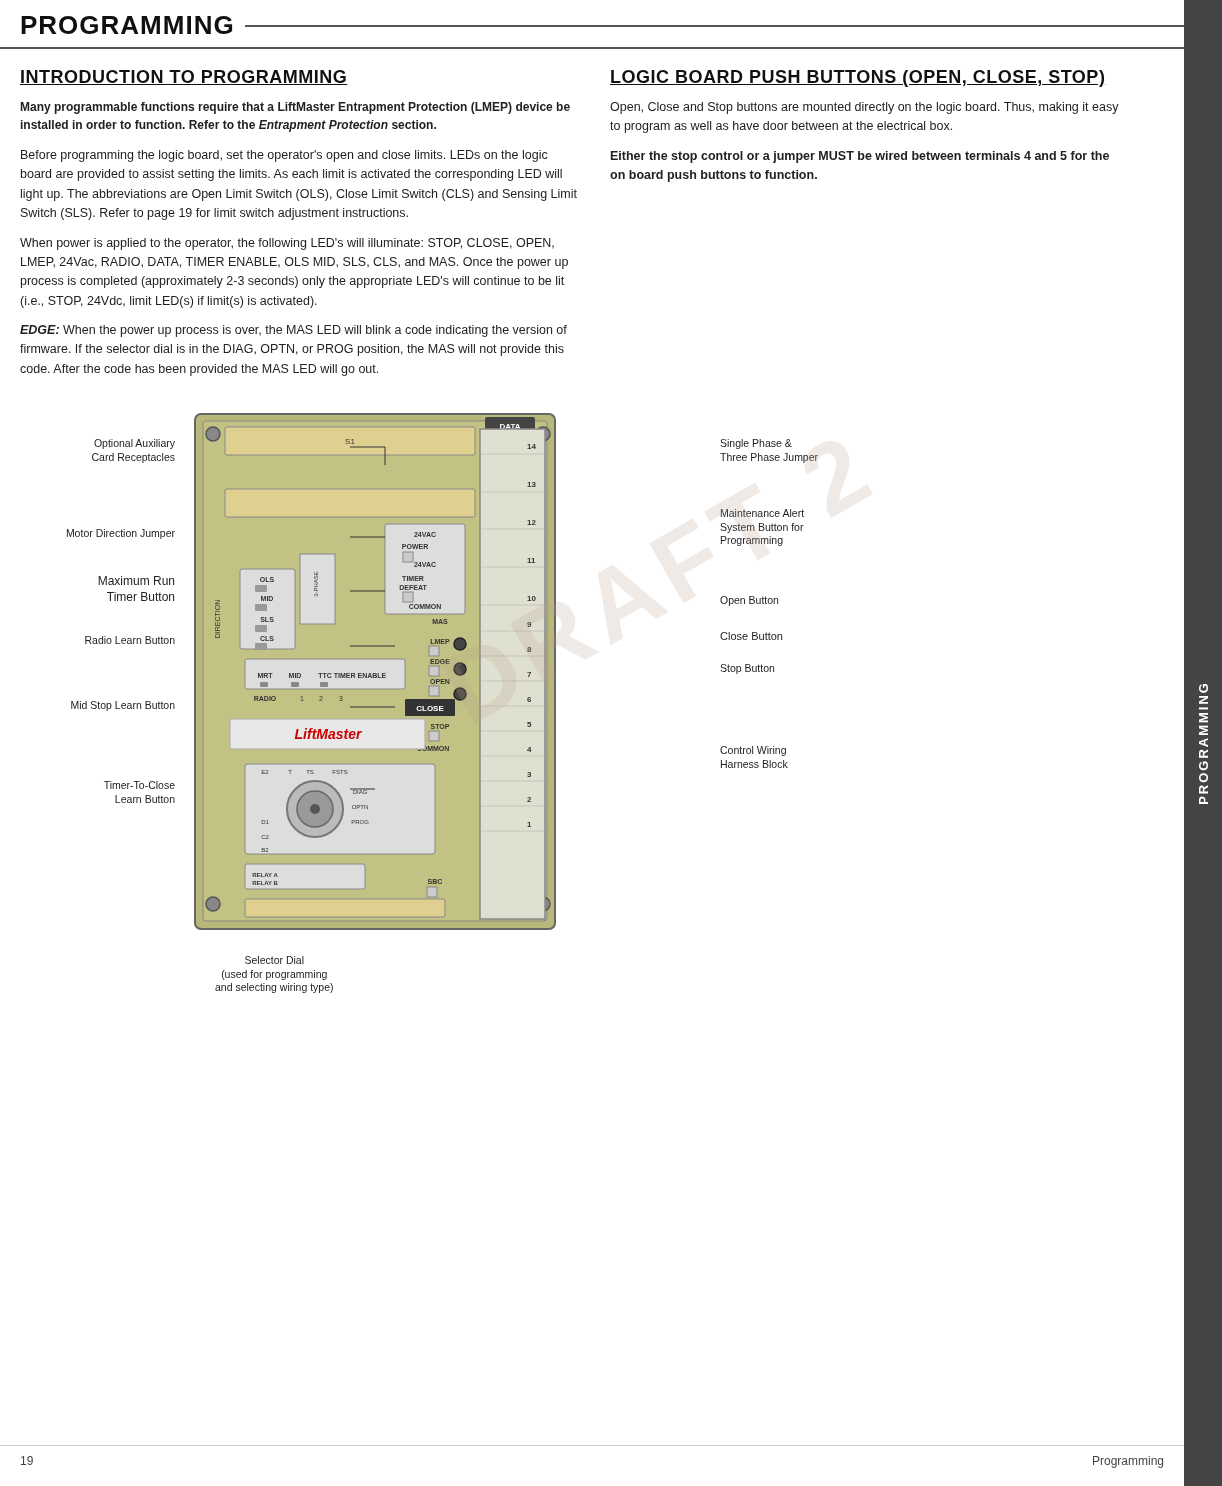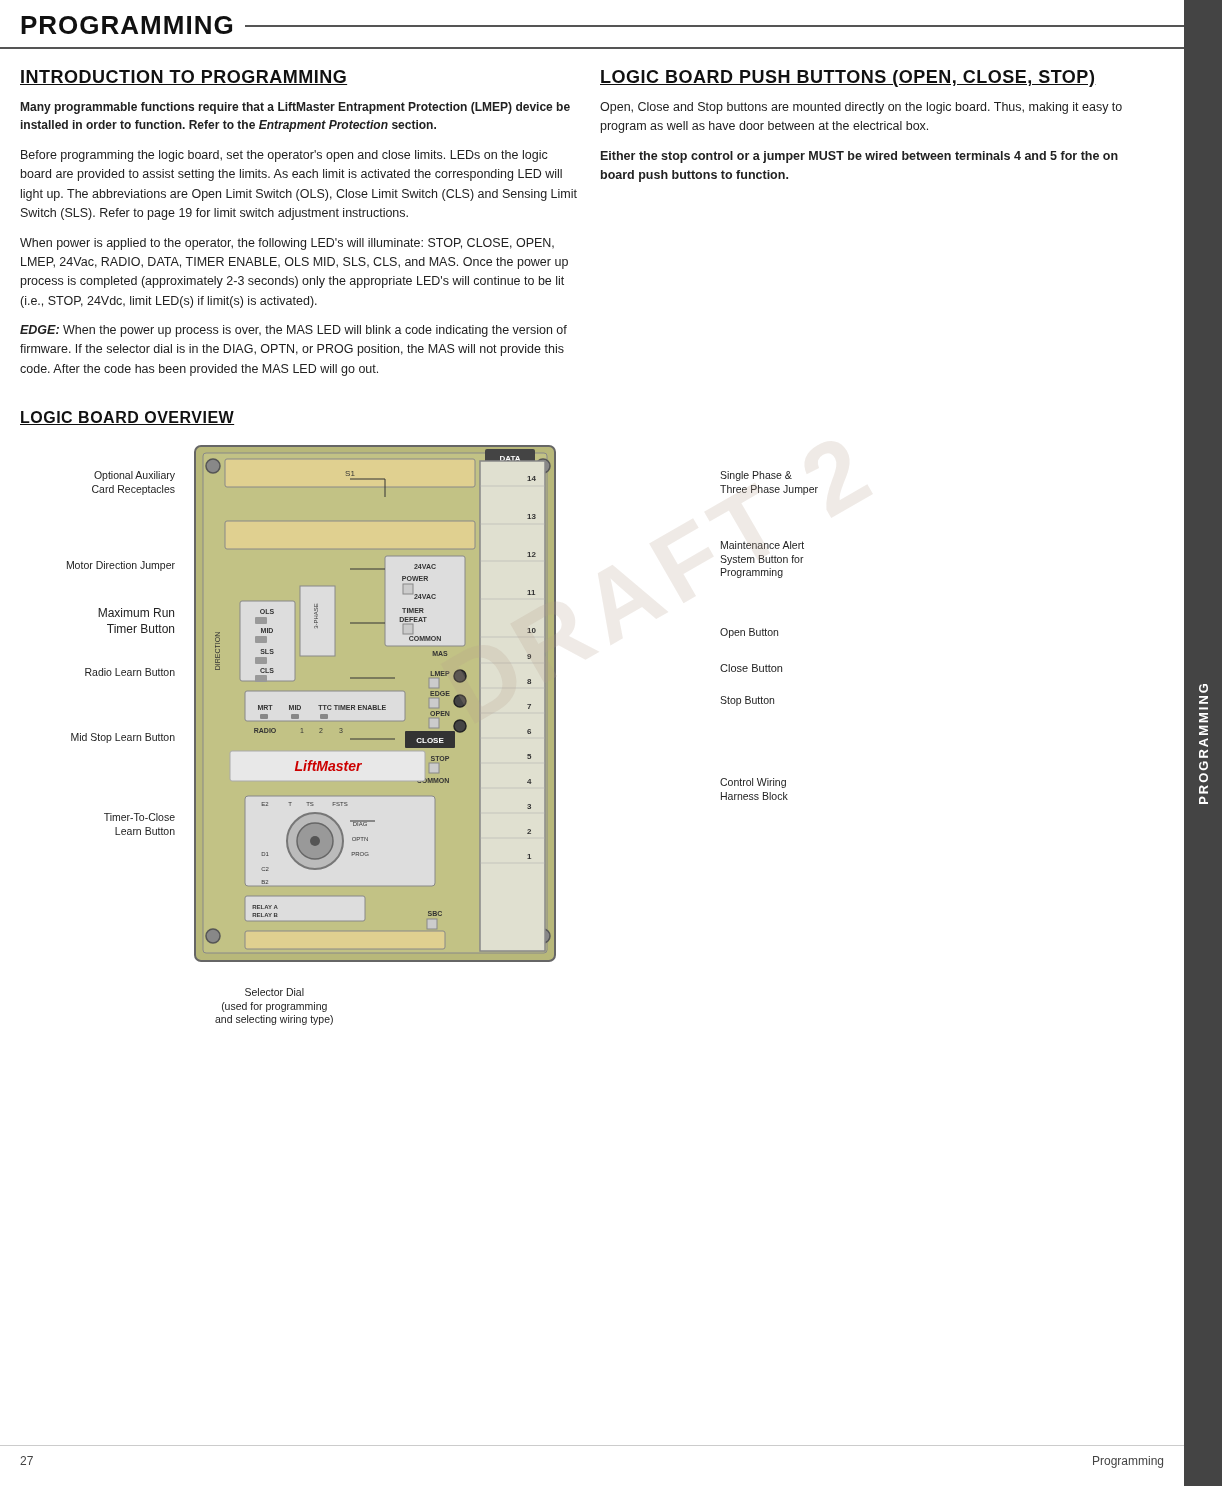--- a/index.html
+++ b/index.html
@@ -57,21 +57,21 @@
 
     
     .main-content {
       padding: 18px 60px 18px 20px;
       width: 1184px;
     }
 
     
     .two-col {
       display: flex;
-      gap: 20px;
+      gap: 30px;
     }
     .col-left {
       width: 560px;
       flex-shrink: 0;
     }
     .col-right {
       flex: 1;
     }
 
     h2.section-title {
@@ -215,21 +215,20 @@
       <div class="col-right">
         <h2 class="section-title">LOGIC BOARD PUSH BUTTONS (OPEN, CLOSE, STOP)</h2>
         <p>Open, Close and Stop buttons are mounted directly on the logic board. Thus, making it easy to program as well as have door between at the electrical box.</p>
         <p>
           <strong>Either the stop control or a jumper MUST be wired between terminals 4 and 5 for the on board push buttons to function.</strong>
         </p>
       </div>
     </div>
 
     <div class="board-overview-section">
-      <h3 class="board-overview-title">LOGIC BOARD OVERVIEW</h3>
 
       <div class="board-diagram-container">
 
         <div class="left-labels-area">
           <div style="position:absolute; top:28px; left:0; font-size:10.5px; line-height:1.3; text-align:right; width:155px;">
             <span style="white-space:pre-line;">Optional Auxiliary
 Card Receptacles</span>
           </div>
           <div style="position:absolute; top:118px; left:0; font-size:10.5px; line-height:1.3; text-align:right; width:155px;">
             <span>Motor Direction Jumper</span>
@@ -441,17 +440,17 @@
 and selecting wiring type)</span>
           </div>
         </div>
 
       </div>
     </div>
 
   </div>
 
   <div class="page-footer" style="position:absolute; bottom:10px; left:0; right:38px; display:flex; justify-content:space-between; padding:8px 20px; font-size:12px; color:#444; border-top:1px solid #ccc;">
-    <span>27</span>
+    <span>19</span>
     <span>Programming</span>
   </div>
 
 </div>
 
 </body></html>

